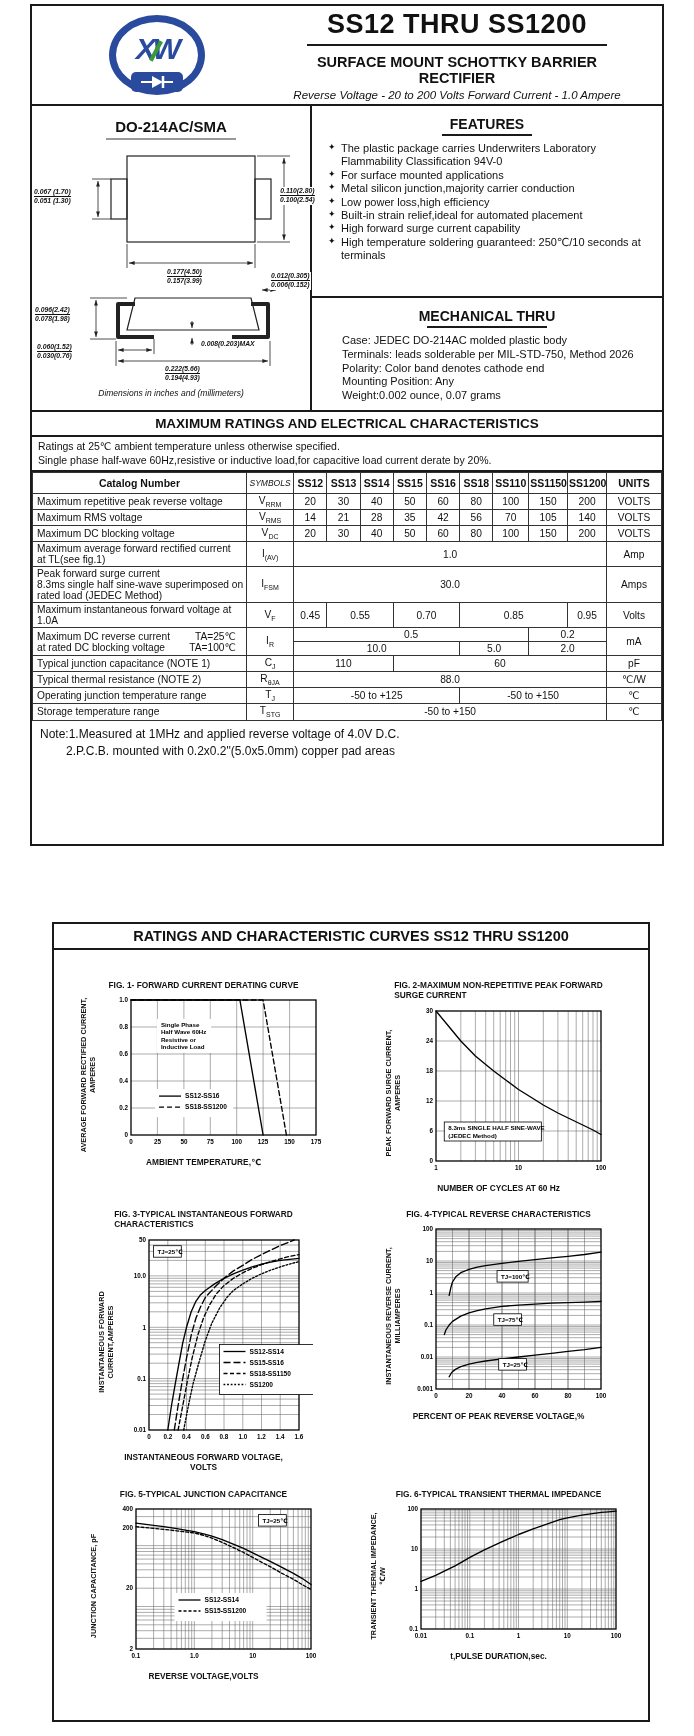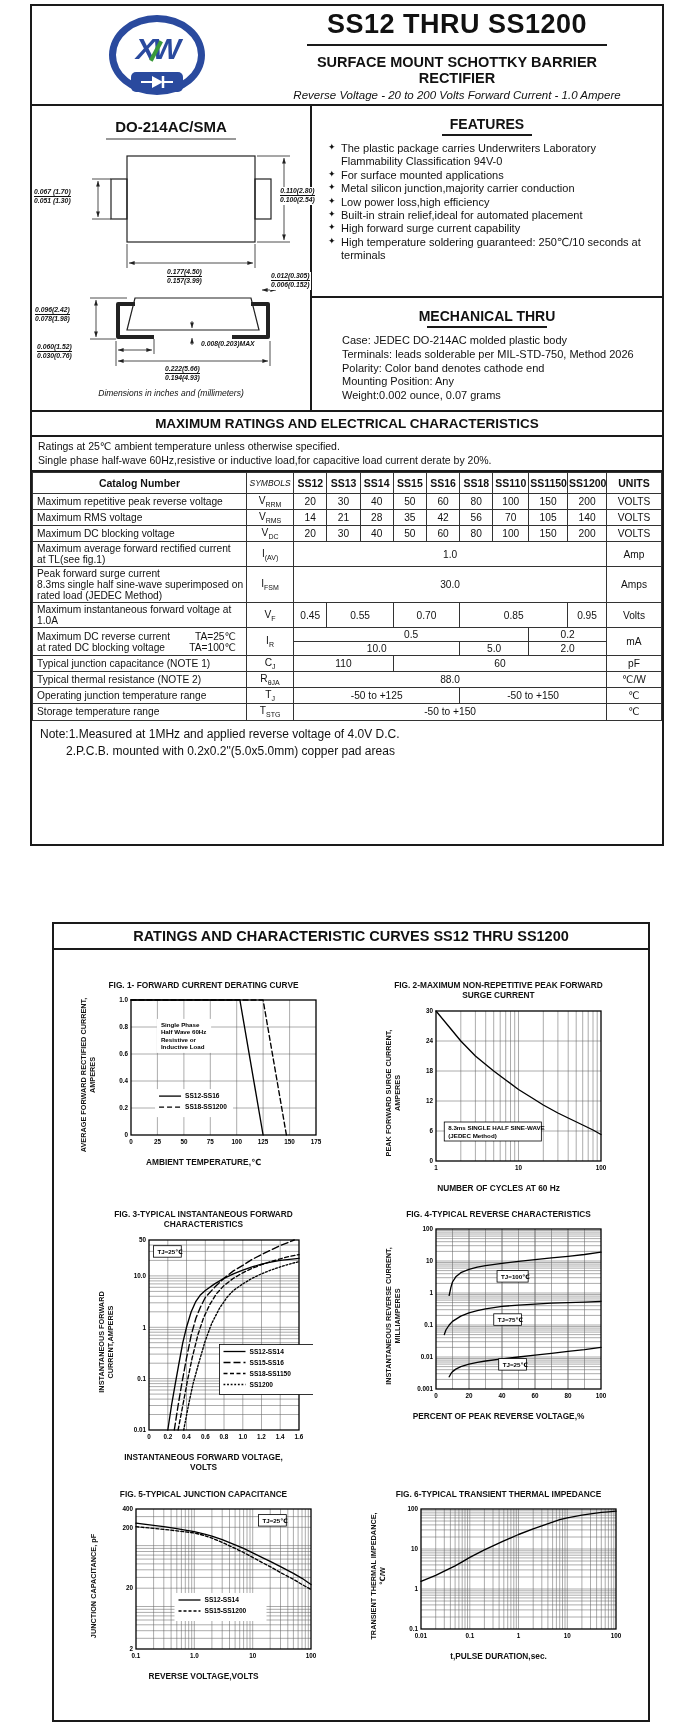--- a/index.html
+++ b/index.html
@@ -55,21 +55,21 @@
   table.ratings td .split{display:flex;justify-content:space-between;padding-right:8px;gap:12px;}
   table.ratings sub{font-size:7px;}
   .notes{font-size:12px;padding:5px 8px;line-height:1.45;}
   .notes .n2{padding-left:26px;}
 
   
   .page2{position:absolute;left:52px;top:922px;width:594px;height:796px;border:2px solid #1a1a1a;background:#fff;}
   .band2{border-bottom:2px solid #1a1a1a;text-align:center;font-weight:bold;font-size:14.5px;padding:4px 0;}
   .figs{display:grid;grid-template-columns:1fr 1fr;row-gap:16px;padding:30px 2px 0 2px;justify-items:center;}
   .fig{display:flex;flex-direction:column;align-items:center;}
-  .fig-title{font-size:8.3px;font-weight:bold;text-align:center;line-height:1.25;margin-bottom:3px;}
+  .fig-title{font-size:8.3px;font-weight:bold;text-align:left;line-height:1.25;margin-bottom:3px;}
   .fig-body{display:flex;align-items:center;}
   .ylab-wrap{position:relative;flex:0 0 24px;width:24px;}
   .ylab{position:absolute;left:50%;top:50%;transform:translate(-50%,-50%) rotate(-90deg);font-weight:bold;font-size:7.3px;line-height:1.2;text-align:center;white-space:nowrap;}
   .fig-xlabel{font-size:8.3px;font-weight:bold;text-align:center;line-height:1.25;margin-top:1px;}
 </style>
 </head>
 <body>
 
 <div class="sheet">
 

